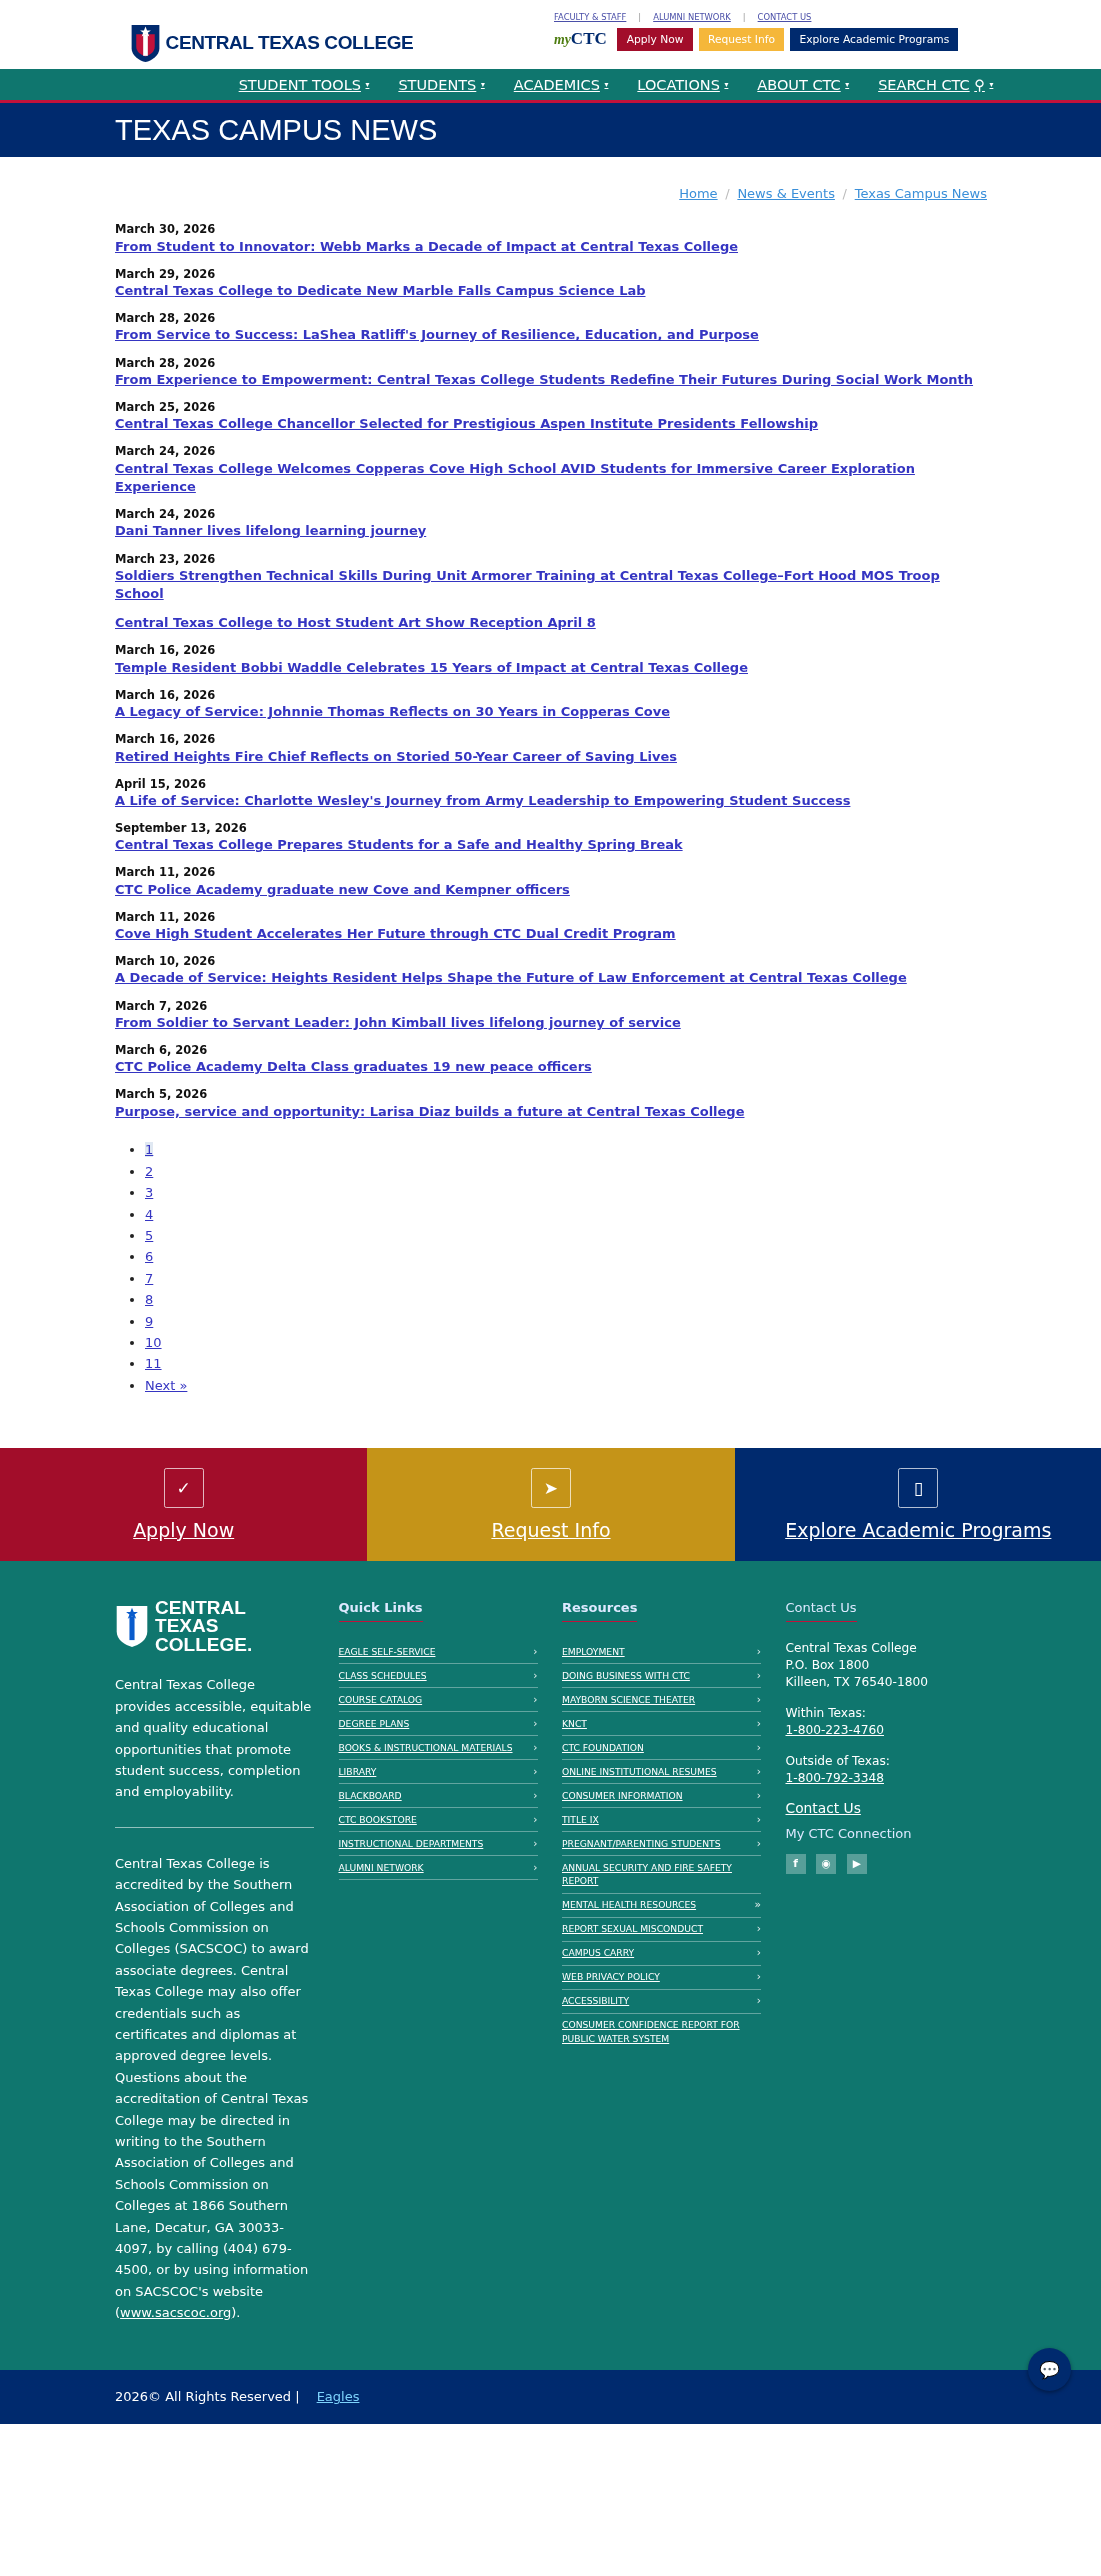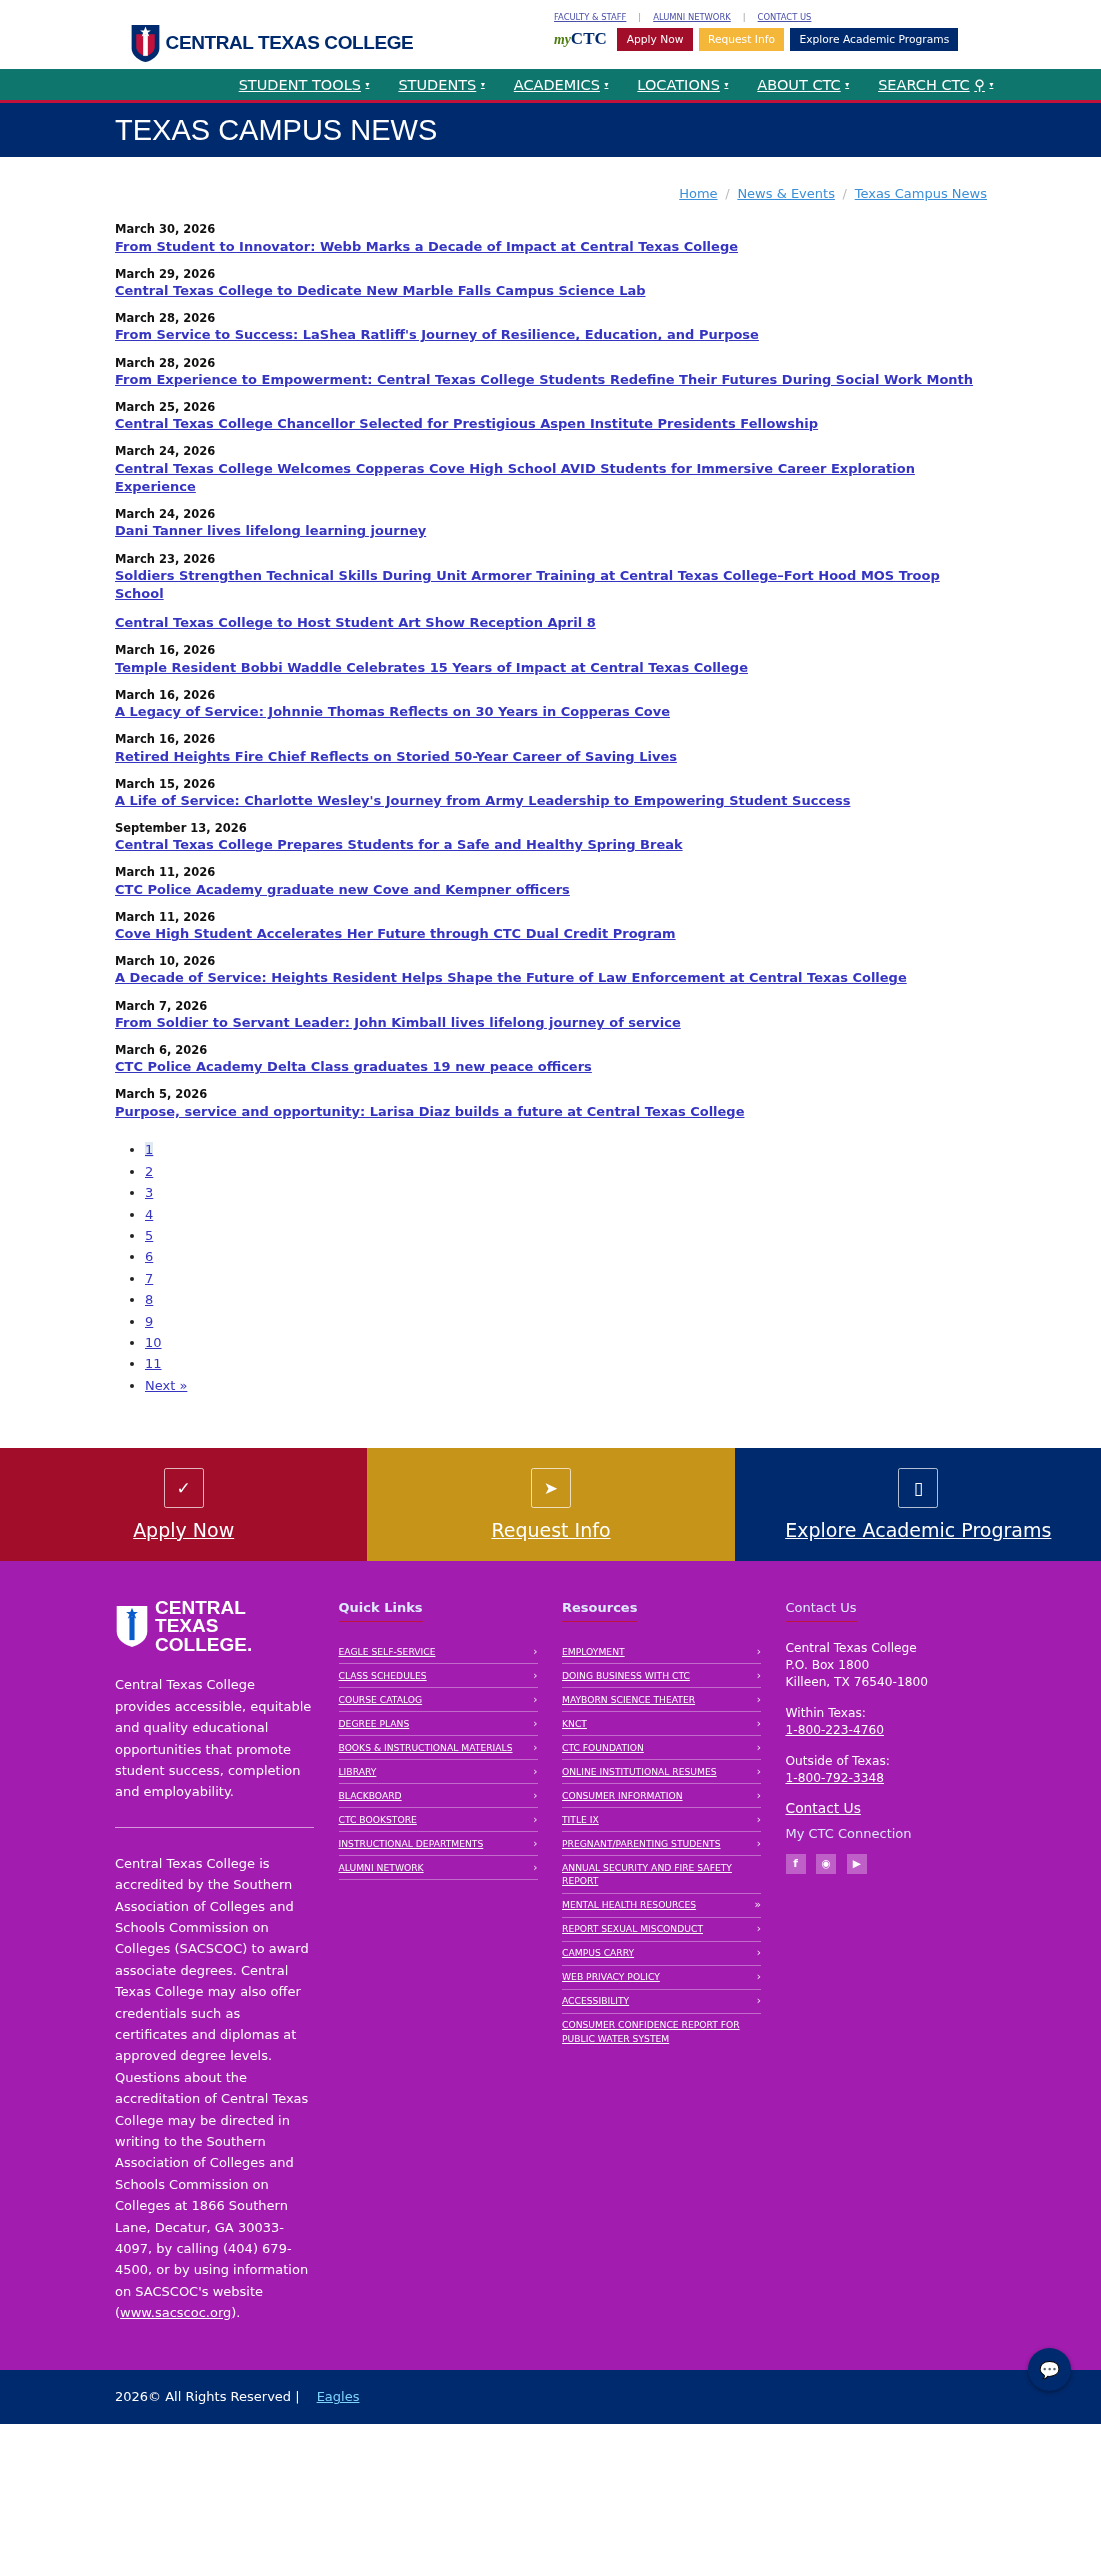--- a/index.html
+++ b/index.html
@@ -32,21 +32,21 @@
 .item .date{font-size:11.5px;font-weight:700;color:#111;line-height:15.3px}
 .item a{font-size:13px;font-weight:700;color:#3535c2;text-decoration:underline;line-height:18.4px}
 .pager{padding:7.7px 0 38px 145px;font-size:13px}
 .pager li{list-style:disc;line-height:21.4px}
 .pager a{color:#3535c2;text-decoration:underline}
 .pager .cur{background:#e0e8f2}
 .ctas{display:flex;height:113px;margin-top:13.8px}
 .cta{flex:1;display:flex;flex-direction:column;align-items:center;justify-content:center;color:#fff;gap:10.7px}
 .cta .ic{width:40px;height:40px;border:1.5px solid rgba(255,255,255,.7);border-radius:2.3px;display:flex;align-items:center;justify-content:center;font-size:17px}
 .cta .lbl{font-size:19px;text-decoration:underline}
-.footer{background:#a21caf;padding:38px 115px 46px;display:flex;gap:24.5px;color:#fff}
+.footer{background:#0f766e;padding:38px 115px 46px;display:flex;gap:24.5px;color:#fff}
 .fcol1{width:199px}
 .flogo{display:flex;gap:6.1px;align-items:center;margin-bottom:20px}
 .flogo .t{font-family:"Liberation Sans",sans-serif;font-weight:900;font-size:19px;line-height:18.4px;color:#fff}
 .fcol1 p{font-size:13px;line-height:21.4px}
 .fcol1 hr{border:none;border-top:0.8px solid rgba(255,255,255,.55);margin:24.5px 0}
 .fcol1 a{color:#fff;text-decoration:underline}
 .fcol{width:199px}
 .fcol h3{font-weight:700;font-size:13px;color:#dde9ff;padding-bottom:4.6px;margin-bottom:18.4px;display:inline-block;border-bottom:1.5px solid #c1123b;line-height:17px}
 .fcol ul{list-style:none}
 .fcol li{border-bottom:0.8px solid rgba(255,255,255,.35);padding:4.6px 0;font-size:9.2px;display:flex;justify-content:space-between;line-height:13.8px}
@@ -138,21 +138,21 @@
   <div class="item"><div class="date">March 28, 2026</div><a href="#">From Service to Success: LaShea Ratliff's Journey of Resilience, Education, and Purpose</a></div>
   <div class="item"><div class="date">March 28, 2026</div><a href="#">From Experience to Empowerment: Central Texas College Students Redefine Their Futures During Social Work Month</a></div>
   <div class="item"><div class="date">March 25, 2026</div><a href="#">Central Texas College Chancellor Selected for Prestigious Aspen Institute Presidents Fellowship</a></div>
   <div class="item"><div class="date">March 24, 2026</div><a href="#">Central Texas College Welcomes Copperas Cove High School AVID Students for Immersive Career Exploration Experience</a></div>
   <div class="item"><div class="date">March 24, 2026</div><a href="#">Dani Tanner lives lifelong learning journey</a></div>
   <div class="item"><div class="date">March 23, 2026</div><a href="#">Soldiers Strengthen Technical Skills During Unit Armorer Training at Central Texas College–Fort Hood MOS Troop School</a></div>
   <div class="item"><a href="#">Central Texas College to Host Student Art Show Reception April 8</a></div>
   <div class="item"><div class="date">March 16, 2026</div><a href="#">Temple Resident Bobbi Waddle Celebrates 15 Years of Impact at Central Texas College</a></div>
   <div class="item"><div class="date">March 16, 2026</div><a href="#">A Legacy of Service: Johnnie Thomas Reflects on 30 Years in Copperas Cove</a></div>
   <div class="item"><div class="date">March 16, 2026</div><a href="#">Retired Heights Fire Chief Reflects on Storied 50-Year Career of Saving Lives</a></div>
-  <div class="item"><div class="date">March 15, 2026</div><a href="#">A Life of Service: Charlotte Wesley's Journey from Army Leadership to Empowering Student Success</a></div>
+  <div class="item"><div class="date">April 15, 2026</div><a href="#">A Life of Service: Charlotte Wesley's Journey from Army Leadership to Empowering Student Success</a></div>
   <div class="item"><div class="date">September 13, 2026</div><a href="#">Central Texas College Prepares Students for a Safe and Healthy Spring Break</a></div>
   <div class="item"><div class="date">March 11, 2026</div><a href="#">CTC Police Academy graduate new Cove and Kempner officers</a></div>
   <div class="item"><div class="date">March 11, 2026</div><a href="#">Cove High Student Accelerates Her Future through CTC Dual Credit Program</a></div>
   <div class="item"><div class="date">March 10, 2026</div><a href="#">A Decade of Service: Heights Resident Helps Shape the Future of Law Enforcement at Central Texas College</a></div>
   <div class="item"><div class="date">March 7, 2026</div><a href="#">From Soldier to Servant Leader: John Kimball lives lifelong journey of service</a></div>
   <div class="item"><div class="date">March 6, 2026</div><a href="#">CTC Police Academy Delta Class graduates 19 new peace officers</a></div>
   <div class="item"><div class="date">March 5, 2026</div><a href="#">Purpose, service and opportunity: Larisa Diaz builds a future at Central Texas College</a></div>
 </main>
 
 <ul class="pager">

